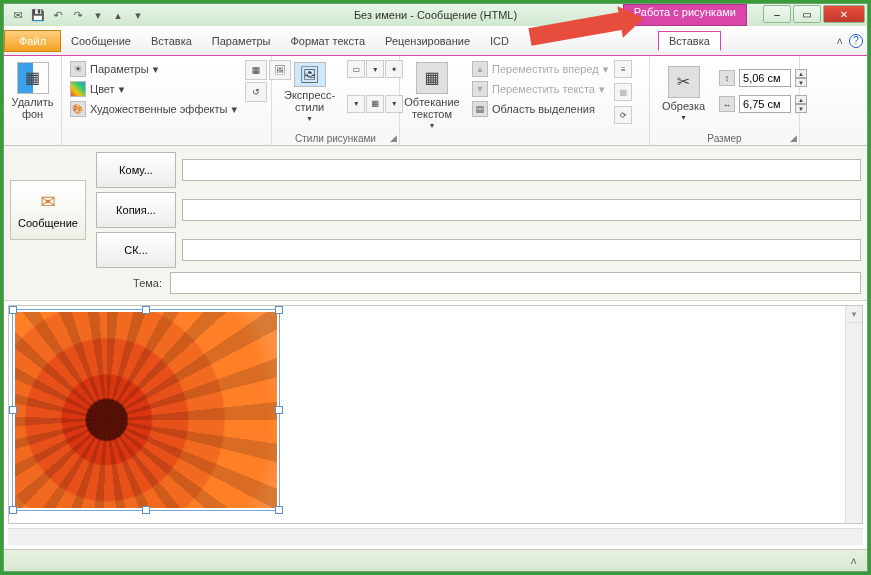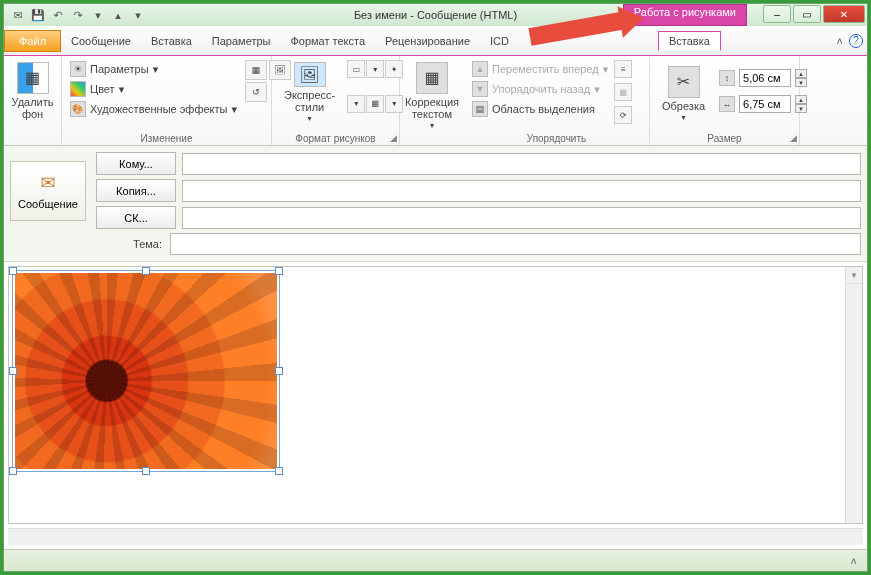--- a/index.html
+++ b/index.html
@@ -41,21 +41,21 @@
 .style-grid .gi { width: 18px; height: 18px; border: 1px solid #ccc; background: #f5f5f5; font-size: 8px; display:flex;align-items:center;justify-content:center;}
 .disabled { color: #aaa; }
 .size-input { width: 52px; height: 18px; border: 1px solid #aaa; font-size: 11px; padding: 0 3px; background: #fff; }
 .spinner { display: flex; flex-direction: column; }
 .spinner span { width: 12px; height: 9px; border: 1px solid #aaa; background: #f0f0f0; font-size: 6px; display: flex; align-items: center; justify-content: center; }
 
 
 .mail-head { background: #f5f5f0; padding: 6px; border-bottom: 1px solid #d5d5d0; }
 .mh-grid { display: grid; grid-template-columns: 80px 80px 1fr; gap: 4px 6px; align-items: center; }
 .send-btn { grid-row: 1 / span 3; width: 76px; height: 60px; background: linear-gradient(#fff,#f0f0e8); border: 1px solid #c5c5bb; display: flex; flex-direction: column; align-items: center; justify-content: center; font-size: 11px; gap: 4px; }
-.mh-btn { height: 23px; background: linear-gradient(#fff,#ececec); border: 1px solid #b8b8b0; font-size: 11px; display: flex; align-items: center; justify-content: center; }
+.mh-btn { height: 36px; background: linear-gradient(#fff,#ececec); border: 1px solid #b8b8b0; font-size: 11px; display: flex; align-items: center; justify-content: center; }
 .mh-input { height: 22px; border: 1px solid #b8b8b0; background: #fff; }
 .theme-row { display: grid; grid-template-columns: 160px 1fr; gap: 0; align-items: center; margin-top: 4px; }
 .theme-label { text-align: right; padding-right: 8px; font-size: 11px; color: #444; }
 
 
 .mail-body { flex: 1; background: #fff; margin: 4px; border: 1px solid #c5c5bb; position: relative; overflow: hidden; }
 .img-sel { position: absolute; left: 6px; top: 6px; width: 262px; height: 196px; }
 .flower { width: 100%; height: 100%; background:
   radial-gradient(circle at 35% 55%, #5a1005 0 10%, transparent 11%),
   radial-gradient(circle at 35% 55%, #d93510 0 22%, #e8501a 23% 40%, #f26a20 41% 58%, #ff7f27 59% 80%, #ff9040 90%);
@@ -146,77 +146,75 @@
               <span>Художественные эффекты</span>
               <span>▾</span>
             </div>
         </div>
         <div class="small-grid">
           <div class="gi">▦</div>
           <div class="gi">🖼</div>
           <div class="gi">↺</div>
         </div>
       </div>
-      <div class="rgroup-label">Изменение</div>
     </div>
 
     <div class="rgroup" style="width:128px">
       <div style="display:flex;gap:6px;height:70px">
         <div class="bigbtn">
           <div class="ico" style="background:#cde8ff">🖼</div>
           <span>Экспресс-стили</span>
             <span style="font-size:8px">▾</span>
         </div>
         <div class="style-grid">
           <div class="gi">▭</div>
           <div class="gi">▾</div>
           <div class="gi">✦</div>
           <div class="gi">▾</div>
           <div class="gi">▦</div>
           <div class="gi">▾</div>
         </div>
       </div>
-      <div class="rgroup-label">Формат рисунков</div>
+      <div class="rgroup-label">Стили рисунками</div>
       <div class="dlg-launcher">◢</div>
     </div>
 
     <div class="rgroup" style="width:64px;border-right:none">
       <div class="bigbtn">
         <div class="ico">▦</div>
-        <span style="white-space:pre-line">Коррекция
+        <span style="white-space:pre-line">Обтекание
 текстом</span>
           <span style="font-size:8px">▾</span>
       </div>
     </div>
 
     <div class="rgroup" style="width:186px">
       <div style="display:flex;gap:4px;height:70px">
         <div class="row-items">
           <div class="row-item disabled">
               <span class="sm-ico">▲</span>
               <span>Переместить вперед</span>
               <span>▾</span>
             </div>
           <div class="row-item disabled">
               <span class="sm-ico">▼</span>
-              <span>Упорядочить назад</span>
+              <span>Переместить текста</span>
               <span>▾</span>
             </div>
           <div class="row-item">
               <span class="sm-ico">▤</span>
               <span>Область выделения</span>
             </div>
         </div>
         <div class="style-grid" style="grid-template-columns:18px">
           <div class="gi">≡</div>
           <div class="gi disabled">▦</div>
           <div class="gi">⟳</div>
         </div>
       </div>
-      <div class="rgroup-label">Упорядочить</div>
     </div>
 
     <div class="rgroup" style="width:150px">
       <div style="display:flex;gap:6px;height:70px;align-items:flex-start;padding-top:4px">
         <div class="bigbtn">
           <div class="ico">✂</div>
           <span>Обрезка</span>
             <span style="font-size:8px">▾</span>
         </div>
         <div class="row-items" style="gap:6px;padding-top:6px">

